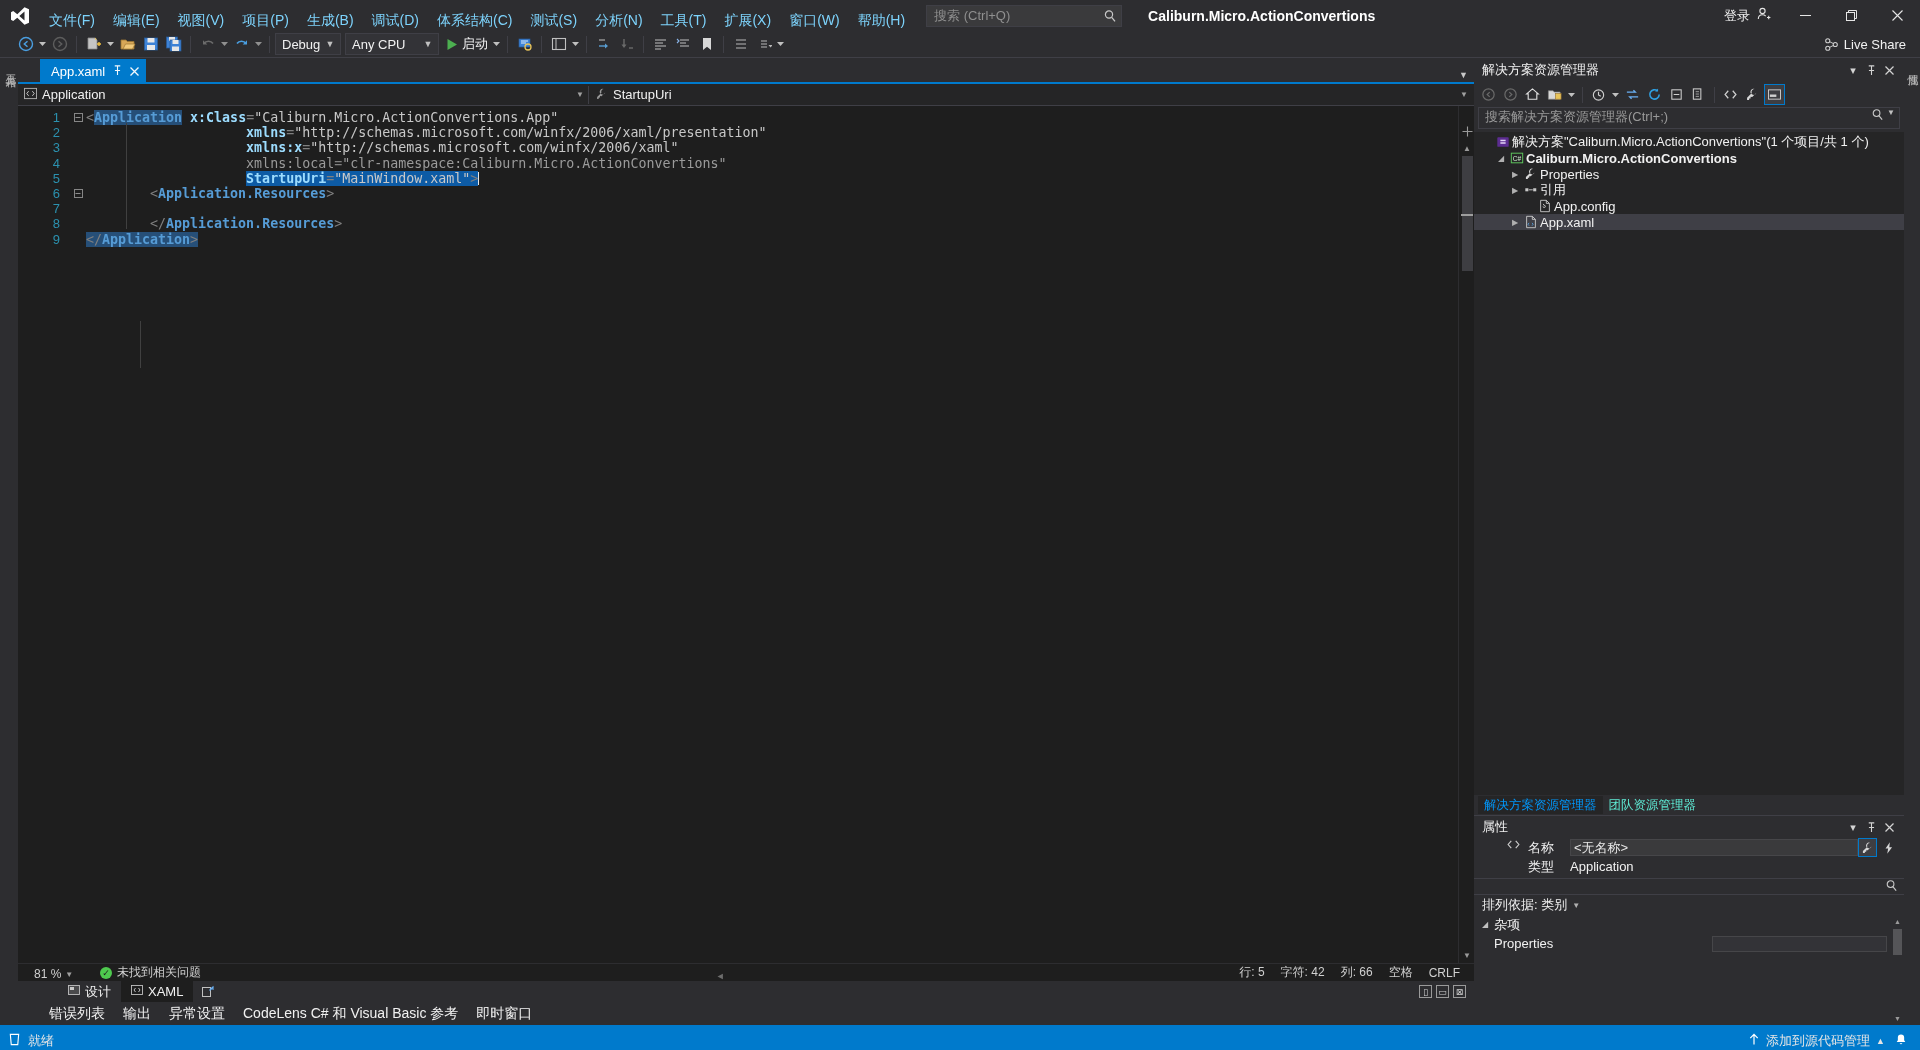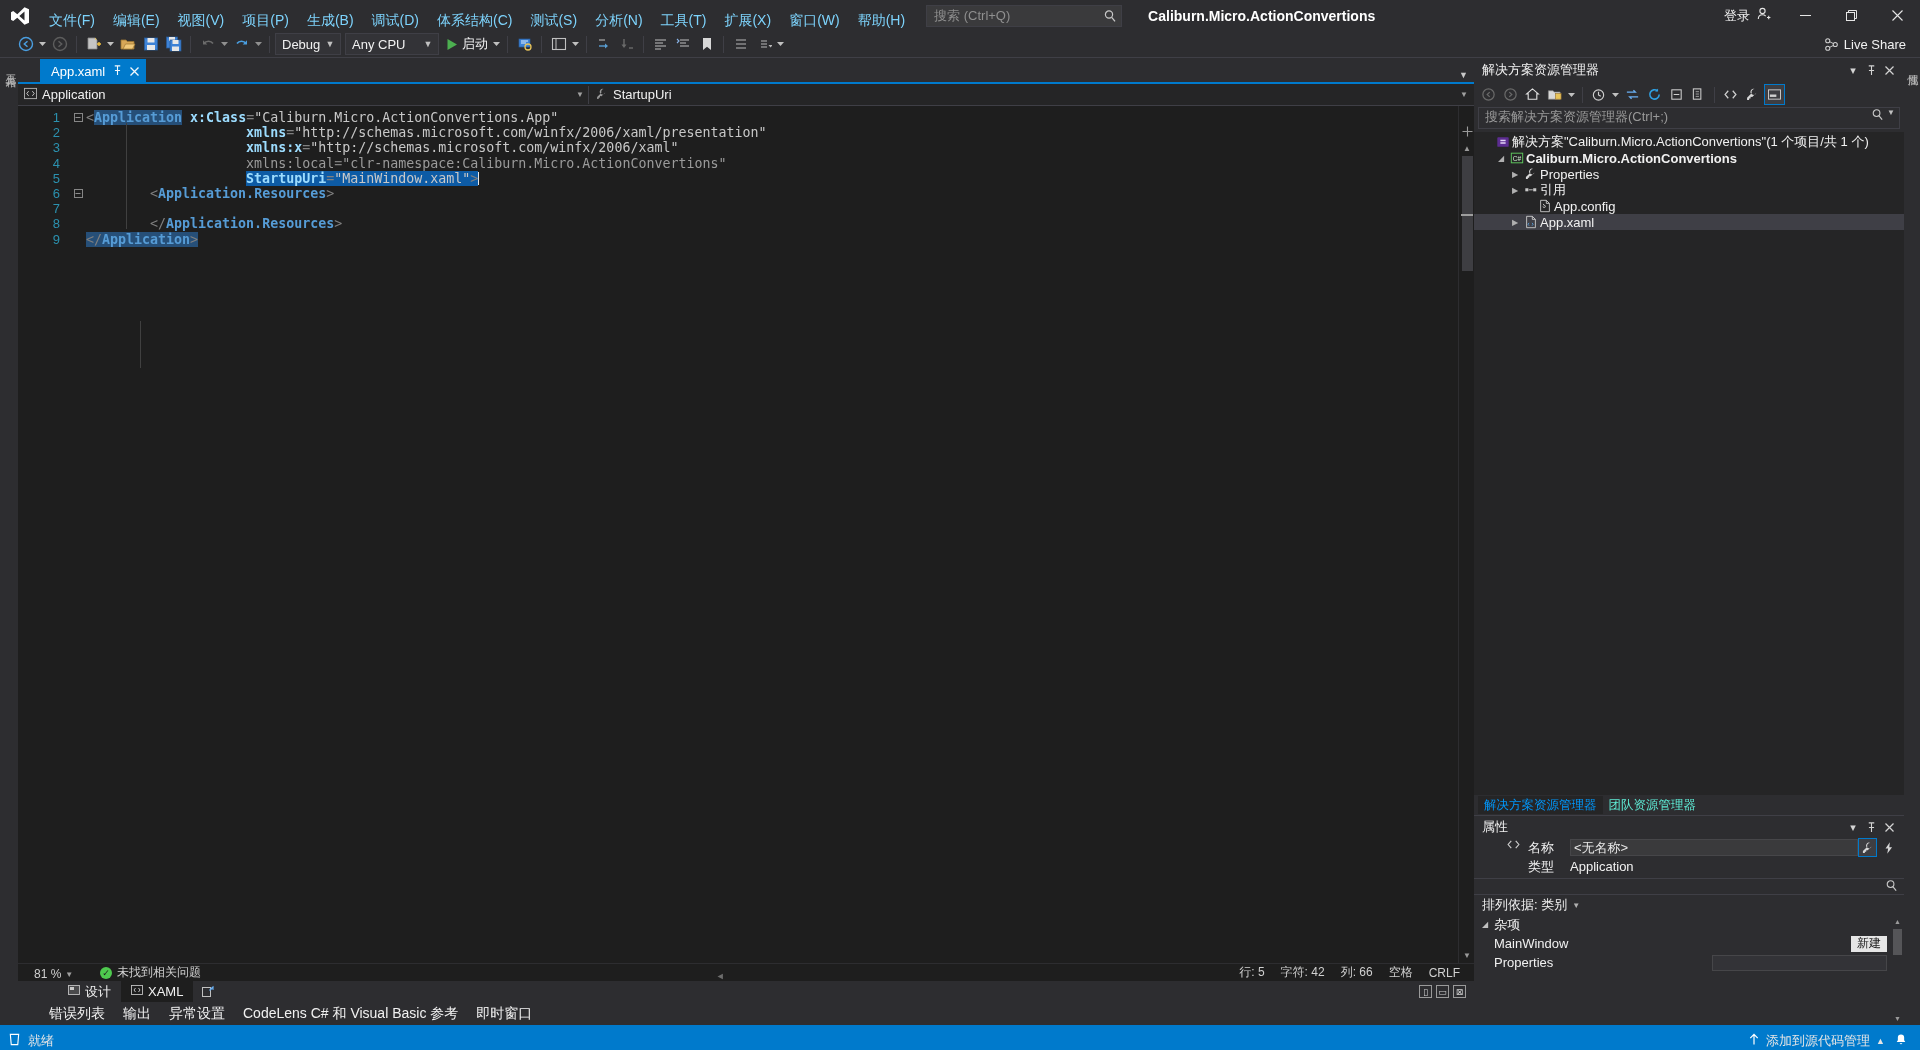--- a/index.html
+++ b/index.html
@@ -835,27 +835,20 @@
           </div>
 
           <div class="grid">
             <div class="grow">
               <span class="cat">
                 <span style="font-size:8px;color:#c0c0c0">◢</span>
                 <span>杂项</span>
               </span>
             </div>
             <div class="grow">
-              <span class="pk">MainWindow</span>
-              <span class="pv">
-                <span class="newbtn">新建</span>
-                <span class="sqbox"></span>
-              </span>
-            </div>
-            <div class="grow">
               <span class="pk">Properties</span>
               <span class="pv">
                 <span class="vfield"></span>
                 <span class="sqbox"></span>
               </span>
             </div>
             <div class="gridsb">
               <div class="a" style="top:0">▲</div>
               <div class="thumb"></div>
               <div class="a" style="bottom:0">▼</div>

